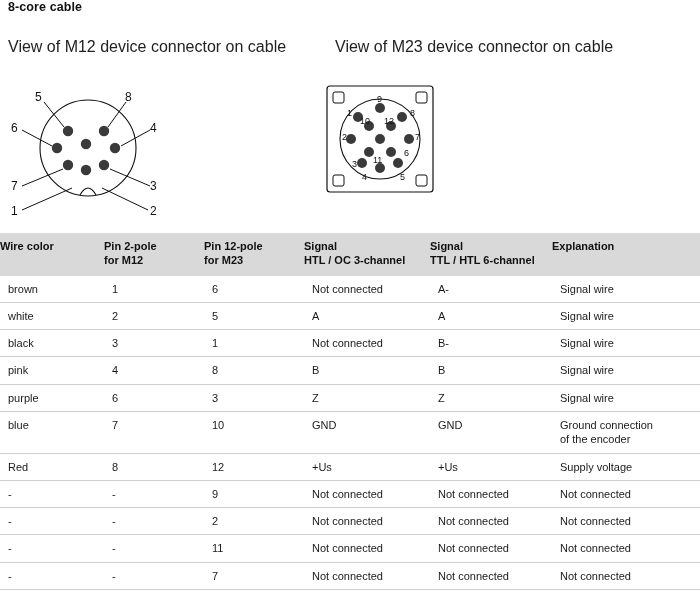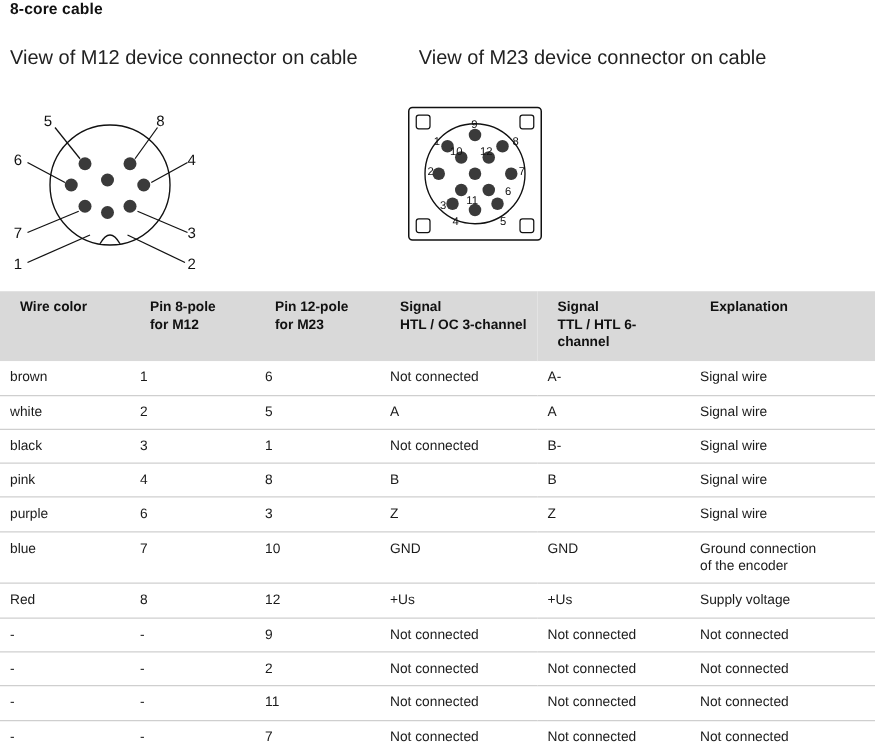--- a/index.html
+++ b/index.html
@@ -60,21 +60,21 @@
     border-collapse: collapse;
     width: 700px;
     table-layout: fixed;
     font-size: 11px;
   }
   table.pinout th {
     background: #d9d9d9;
     text-align: left;
     font-weight: bold;
     vertical-align: top;
-    padding: 7px 8px 8px 16px;
+    padding: 7px 8px 8px 0;
     font-size: 11px;
     line-height: 1.25;
     border: none;
     color: #111;
   }
   table.pinout td {
     padding: 6px 8px;
     vertical-align: top;
     border-bottom: 1px solid #cfcfcf;
     line-height: 1.3;
@@ -201,21 +201,21 @@
           <col class="c5">
           <col class="c6">
       </colgroup>
       <thead>
         <tr>
           <th>
             <span>Wire color</span>
             <span class="hdr-l2"></span>
           </th>
           <th>
-            <span>Pin 8-pole</span>
+            <span>Pin 2-pole</span>
             <span class="hdr-l2">for M12</span>
           </th>
           <th>
             <span>Pin 12-pole</span>
             <span class="hdr-l2">for M23</span>
           </th>
           <th>
             <span>Signal</span>
             <span class="hdr-l2">HTL / OC 3-channel</span>
           </th>

